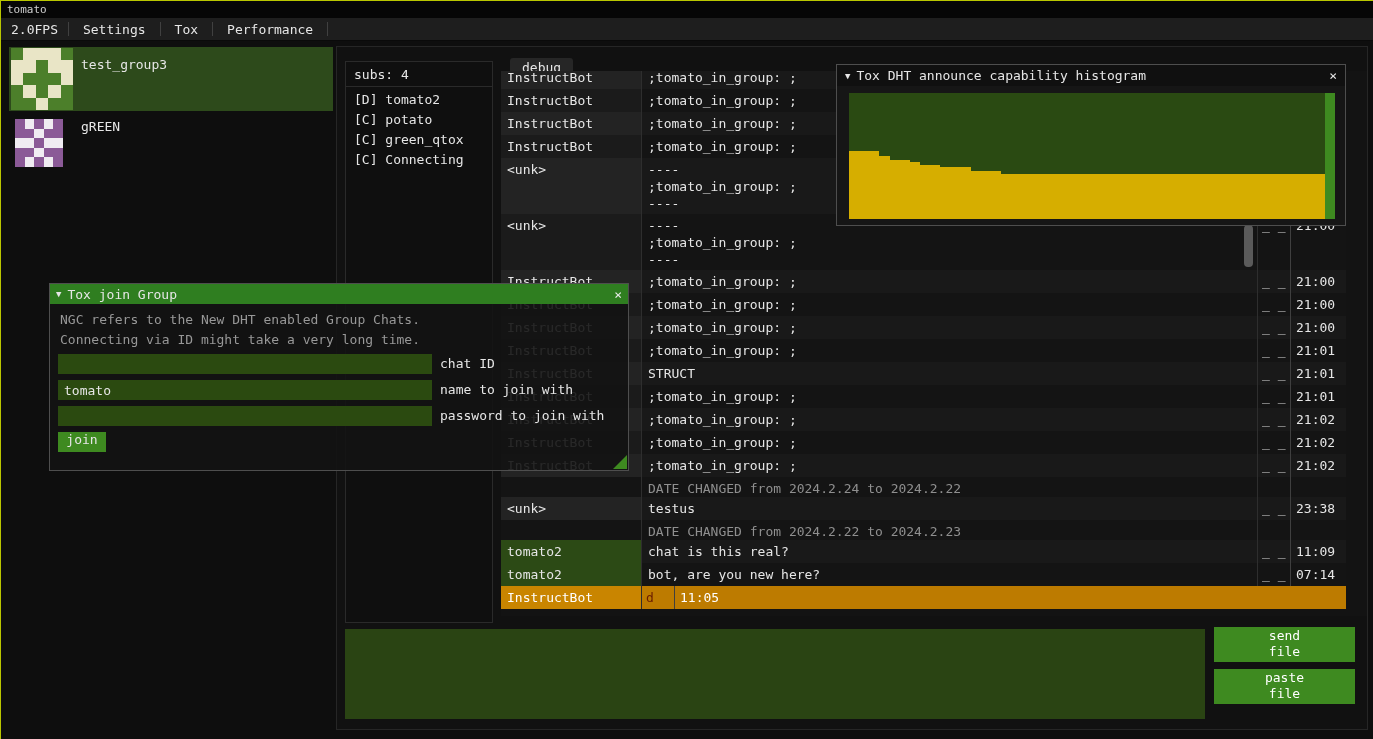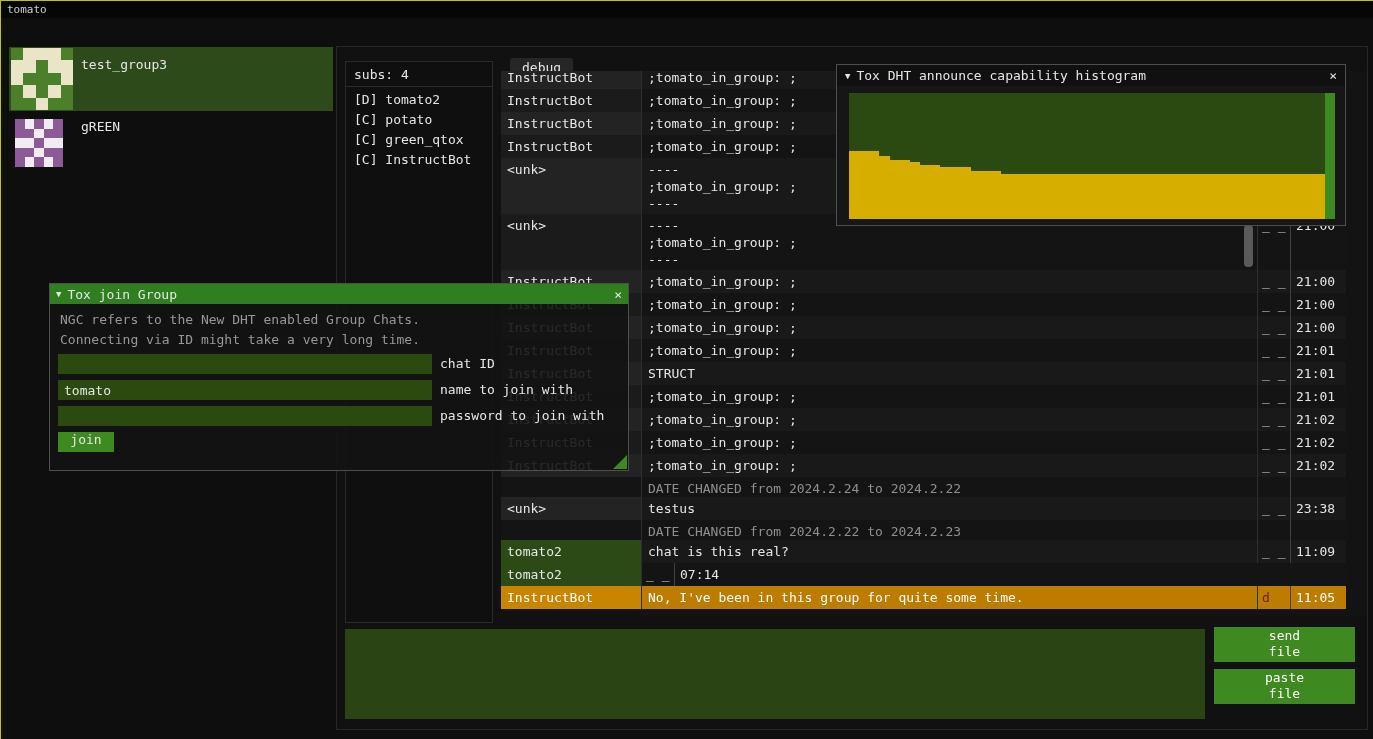--- a/index.html
+++ b/index.html
@@ -64,21 +64,21 @@
   
   .joinwin{position:absolute;left:48px;top:282px;width:580px;height:188px;background:rgba(19,19,19,0.90);
            border:1px solid #4e4e4e;z-index:30;box-sizing:border-box;}
   .jtitle{height:20px;background:#2f7e20;display:flex;align-items:center;padding:0 6px;}
   .warrow{font-size:9px;margin-right:6px;}
   .wclose{margin-left:auto;cursor:pointer;color:#efefef;}
   .jinfo{position:absolute;left:10px;color:#989898;}
   .jinput{position:absolute;left:8px;width:374px;height:20px;background:#2b4a10;border:none;
           color:#e6e6e6;font:inherit;padding:0 6px;box-sizing:border-box;}
   .jlabel{position:absolute;left:390px;}
-  .jbtn{position:absolute;left:8px;top:148px;width:56px;height:20px;background:#3e8a20;
+  .jbtn{position:absolute;left:8px;top:148px;width:48px;height:20px;background:#3e8a20;
         text-align:center;cursor:pointer;box-sizing:border-box;}
   .jgrip{position:absolute;right:1px;bottom:1px;width:0;height:0;
          border-left:14px solid transparent;border-bottom:14px solid #3e8a20;}
 
   
   .histwin{position:absolute;left:835px;top:63px;width:510px;height:162px;background:#161616;
            border:1px solid #4e4e4e;z-index:20;box-sizing:border-box;}
   .htitle{height:21px;background:#101010;display:flex;align-items:center;padding:0 8px;}
   .hplot{position:absolute;left:12px;top:28px;width:486px;height:126px;background:#2a4a12;
          display:flex;align-items:flex-end;overflow:hidden;}
@@ -87,20 +87,30 @@
 </style>
 </head>
 <body>
 
 <div class="root">
 
   <div class="titlebar">
     <span>tomato</span>
   </div>
 
+  <div class="menubar">
+    <span class="menu-fps">2.0FPS</span>
+    <span class="menu-sep"></span>
+    <span class="menu-item">Settings</span>
+    <span class="menu-sep"></span>
+    <span class="menu-item">Tox</span>
+    <span class="menu-sep"></span>
+    <span class="menu-item">Performance</span>
+    <span class="menu-sep"></span>
+  </div>
 
   <div class="group-item selected" style="top:46px;height:64px;">
     <div class="avatar" style="left: 2px; top: 1px; width: 62px; height: 62px; grid-template-columns: repeat(5, 1fr);">
         <div style="background: rgb(76, 127, 42);"></div>
         <div style="background: rgb(233, 229, 198);"></div>
         <div style="background: rgb(233, 229, 198);"></div>
         <div style="background: rgb(233, 229, 198);"></div>
         <div style="background: rgb(76, 127, 42);"></div>
         <div style="background: rgb(233, 229, 198);"></div>
         <div style="background: rgb(233, 229, 198);"></div>
@@ -158,21 +168,21 @@
 
   <div class="chatwin">
 
     <div class="members">
       <div class="subs">subs: 4</div>
       <div class="sep"></div>
       <div>
           <div class="member">[D] tomato2</div>
           <div class="member">[C] potato</div>
           <div class="member">[C] green_qtox</div>
-          <div class="member">[C] InstructBot</div>
+          <div class="member">[C] Connecting</div>
         </div>
     </div>
 
     <div class="tabbar">
       <div class="tab">debug</div>
     </div>
 
     <div class="msgview">
       <div class="rows">
           <div class="mrow even">
@@ -326,28 +336,28 @@
           <div class="mrow even">
             <div class="c-name green">tomato2</div>
             <div class="c-msg">
               <div>chat is this real?</div>
             </div>
             <div class="c-flags">_ _</div>
             <div class="c-time">11:09</div>
           </div>
           <div class="mrow odd">
             <div class="c-name green">tomato2</div>
+            <div class="c-msg">
+              <div>bot, are you new here?</div>
+            </div>
             <div class="c-flags">_ _</div>
             <div class="c-time">07:14</div>
           </div>
           <div class="mrow even orange">
             <div class="c-name">InstructBot</div>
-            <div class="c-msg">
-              <div>No, I've been in this group for quite some time.</div>
-            </div>
             <div class="c-flags">d</div>
             <div class="c-time">11:05</div>
           </div>
         </div>
       <div class="scrollthumb"></div>
     </div>
 
     <div class="composer"></div>
 
     <div class="filebtn" style="top:580px;">

